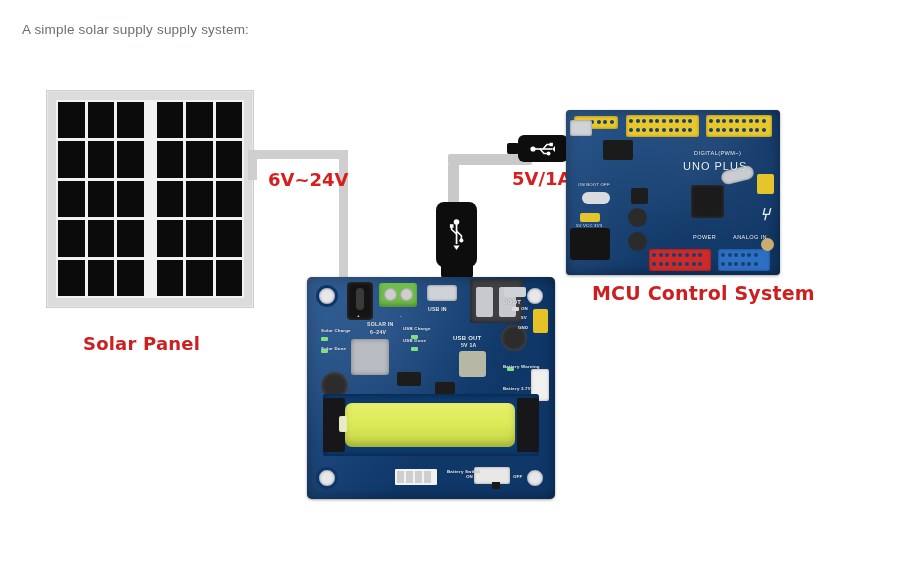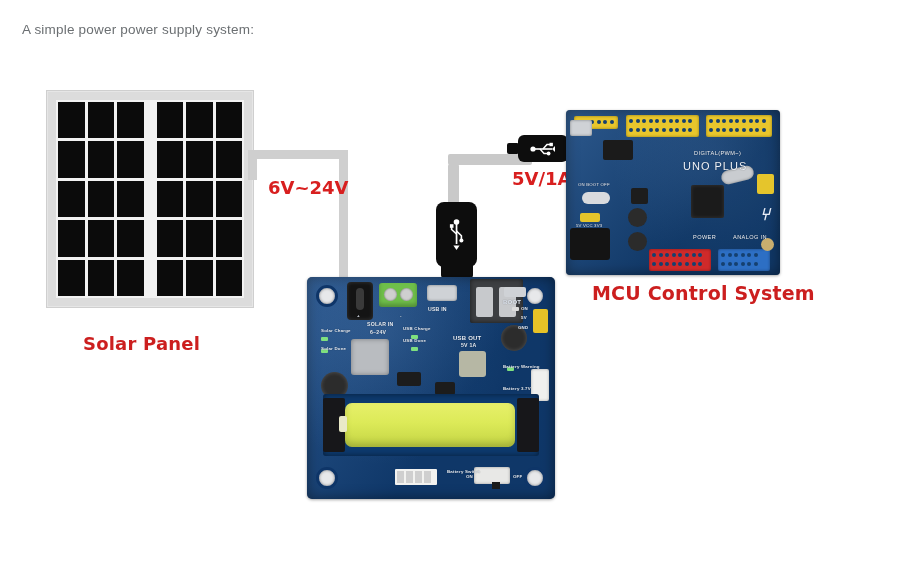--- a/index.html
+++ b/index.html
@@ -30,21 +30,21 @@
     font-family:"DejaVu Sans", sans-serif;
   }
   #cap-solar  { left:83px;  top:333px; font-size:18px; letter-spacing:.2px; }
   #cap-batt   { left:357px; top:508px; font-size:18.5px; letter-spacing:.2px; }
   #cap-mcu    { left:592px; top:282px; font-size:19px; letter-spacing:.2px; }
 
   .volt-label {
     position:absolute; color:#d81f1f; font-weight:bold;
     font-family:"DejaVu Sans", sans-serif; font-size:18px; white-space:nowrap;
   }
-  #lbl-6v24 { left:268px; top:169px;margin-top:8px; }
+  #lbl-6v24 { left:268px; top:169px; }
   #lbl-5v1a { left:512px; top:168px; }
 
   
   #solar-panel {
     position:absolute; left:46px; top:90px; width:208px; height:218px;
     background:#dcdcdc;
     border:1px solid #cfcfcf;
     padding:9px;
     box-shadow: inset 0 0 0 1px #e6e6e6;
   }
@@ -214,21 +214,21 @@
                         font-weight:bold; font-style:italic; font-family:"DejaVu Sans", sans-serif;}
   #mcu-board .yellow-sq { position:absolute; left:191px; top:64px; width:17px; height:20px; background:#e5c52c; border-radius:2px;}
   #mcu-board .pad-circle { position:absolute; right:6px; top:128px; width:13px; height:13px; border-radius:50%;
                            background:#c9ae6e;}
 </style>
 </head>
 <body>
 
 <div id="stage">
 
-  <div class="intro">A simple power power supply system:</div>
+  <div class="intro">A simple solar supply supply system:</div>
 
   <div id="solar-panel">
     <div id="solar-cells">
       <div class="cell"></div>
       <div class="cell"></div>
       <div class="cell"></div>
       <div class="cell-gap"></div>
       <div class="cell"></div>
       <div class="cell"></div>
       <div class="cell"></div>

